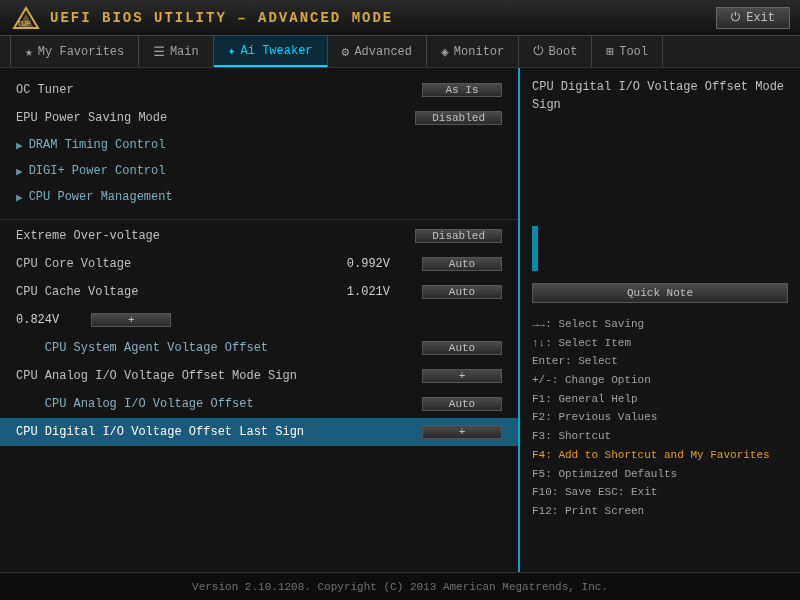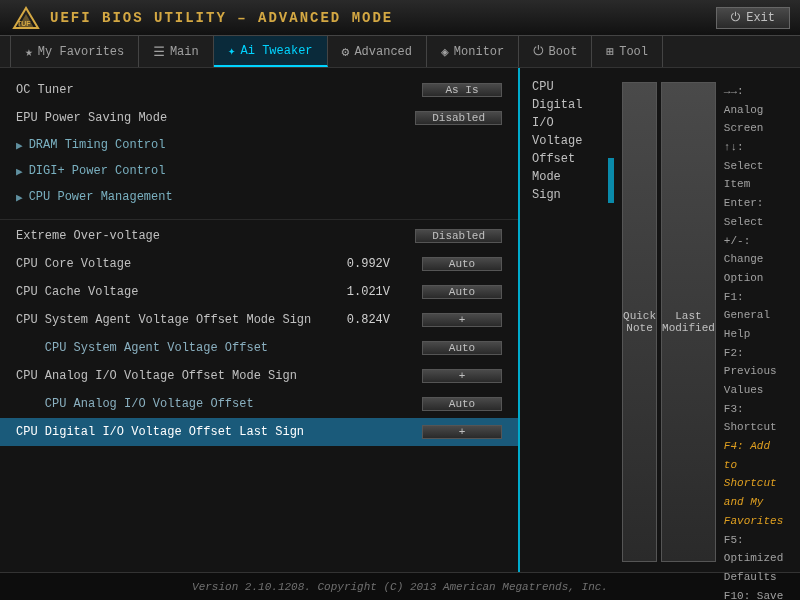--- a/index.html
+++ b/index.html
@@ -151,21 +151,21 @@
       border-bottom: 1px solid #2a2a2a;
       margin-bottom: 2px;
     }
 
     
     #right-panel {
       flex: 1;
       background: #141414;
       padding: 10px 12px;
       display: flex;
-      flex-direction: row;
+      flex-direction: column;
       gap: 8px;
     }
 
     #description-box {
       color: #c0c0c0;
       font-size: 12px;
       line-height: 1.5;
       min-height: 60px;
     }
 
@@ -187,36 +187,34 @@
     }
 
     #help-text {
       font-size: 11px;
       color: #a0a0a0;
       line-height: 1.7;
       margin-top: 4px;
     }
     #help-text .highlight {
       color: #e0a020;
-      font-style: italic;
     }
 
     
     #footer {
       height: 28px;
       background: #0d0d0d;
       display: flex;
       align-items: center;
       justify-content: center;
       border-top: 1px solid #333;
     }
     #footer-text {
       color: #707070;
       font-size: 11px;
-      font-style: italic;
     }
   </style>
 </head>
 <body>
 
 <div id="title-bar">
   <div id="title-bar-left">
 
     <svg id="title-logo" viewBox="0 0 32 28" xmlns="http://www.w3.org/2000/svg">
       <polygon points="4,24 16,4 28,24" fill="none" stroke="#d4a843" stroke-width="2"></polygon>
@@ -297,21 +295,20 @@
         <span class="setting-label">CPU Core Voltage</span>
         <span class="setting-value">0.992V</span>
         <button class="setting-btn">Auto</button>
       </div>
       <div class="setting-row">
         <span class="setting-label">CPU Cache Voltage</span>
         <span class="setting-value">1.021V</span>
         <button class="setting-btn">Auto</button>
       </div>
       <div class="setting-row">
-        <span class="setting-label">CPU System Agent Voltage Offset Mode Sign</span>
         <span class="setting-value">0.824V</span>
         <button class="setting-btn">+</button>
       </div>
       <div class="setting-row">
         <span class="setting-label" style="color:#8ab0c0">&nbsp;&nbsp;&nbsp;&nbsp;CPU System Agent Voltage Offset</span>
 
         <button class="setting-btn">Auto</button>
       </div>
       <div class="setting-row">
         <span class="setting-label">CPU Analog I/O Voltage Offset Mode Sign</span>
@@ -334,25 +331,24 @@
     <div id="description-box">
       <span>CPU Digital I/O Voltage Offset Mode<br>Sign</span>
     </div>
 
     <div style="display:flex; gap:6px; margin-top:80px;">
       <div style="width:6px; background:#0a8aaa; height:45px; flex-shrink:0;"></div>
     </div>
 
     <div id="quick-buttons">
       <button class="quick-btn">Quick Note</button>
-      <button class="quick-btn">Last Modified</button>
     </div>
 
     <div id="help-text">
-    <div>→→: Analog Screen</div>
+    <div>→→: Select Saving</div>
         <div>↑↓: Select Item</div>
         <div>Enter: Select</div>
         <div>+/-: Change Option</div>
         <div>F1: General Help</div>
         <div>F2: Previous Values</div>
         <div>F3: Shortcut</div>
         <div><span class="highlight">F4: Add to Shortcut and My Favorites</span></div>
         <div>F5: Optimized Defaults</div>
         <div>F10: Save  ESC: Exit</div>
         <div>F12: Print Screen</div>

